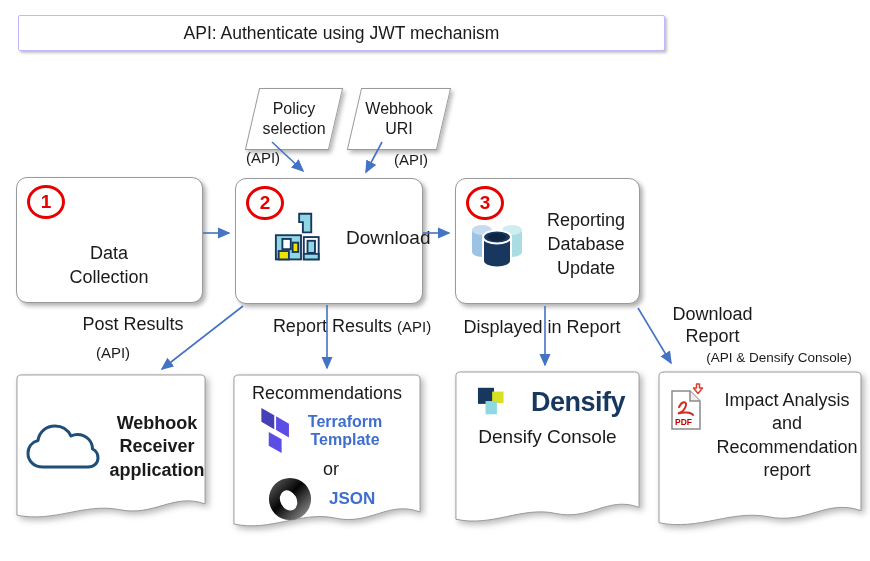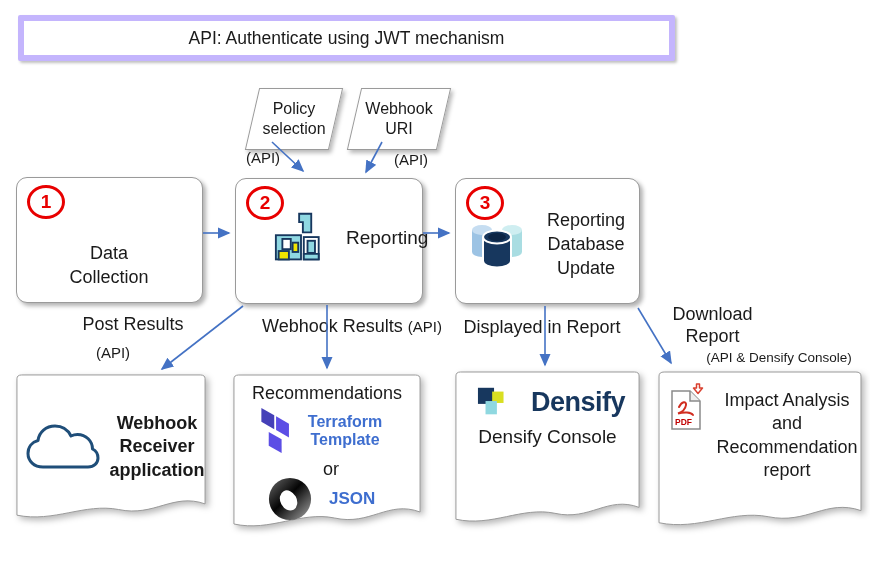--- a/index.html
+++ b/index.html
@@ -4,21 +4,21 @@
 <style>
   html,body{margin:0;padding:0;}
   body{
     width:870px;height:561px;position:relative;overflow:hidden;background:#fff;
     font-family:"Liberation Sans", sans-serif;color:#1a1a1a;
   }
   .abs{position:absolute;}
   
   .banner{
     left:18px;top:15px;width:645px;height:34px;background:#fff;
-    border:6px solid #c4b5fd;border-radius:2px;
+    border:1px solid #c4b5fd;border-radius:2px;
     box-shadow:2px 2px 3px rgba(0,0,0,.25);
     display:flex;align-items:center;justify-content:center;
     font-size:17.5px;
   }
   
   .para{
     background:#fff;border:1px solid #9a9a9a;box-shadow:3px 3px 4px rgba(0,0,0,.28);
     transform:skewX(-13deg);display:flex;align-items:center;justify-content:center;
   }
   .para>span{transform:skewX(13deg);font-size:16px;text-align:center;line-height:1.25;}
@@ -79,21 +79,21 @@
         <path d="M27 2 h13 v20 h-9 v-11 h-4 z" fill="#8fd8e2"></path>
         <rect x="2" y="25" width="27" height="26" fill="#8fd8e2"></rect>
         <rect x="9" y="29" width="9" height="11" fill="#ffffff"></rect>
         <rect x="5" y="42" width="11" height="9" fill="#efe400"></rect>
         <rect x="20" y="33" width="6" height="10" fill="#efe400"></rect>
         <rect x="32" y="27" width="16" height="24" fill="#ffffff"></rect>
         <rect x="36" y="31" width="8" height="13" fill="#8fd8e2"></rect>
         <path d="M32 45 h16 v6 h-16 z" fill="#8fd8e2"></path>
       </g>
     </svg>
-    <span class="node-label" style="font-size:19px;">Reporting</span>
+    <span class="node-label" style="font-size:19px;">Download</span>
   </div>
 </div>
 
 <div class="abs pbox" style="left:455px;top:178px;width:183px;height:124px;">
   <div class="step-badge">3</div>
   <div class="row" style="position:absolute;left:14px;top:30px;gap:10px;">
     <svg width="54" height="50" viewBox="0 0 54 50">
       <path d="M2 10 v22 a10 5 0 0 0 20 0 v-22" fill="#9cc3e4"></path>
       <ellipse cx="12" cy="10" rx="10" ry="5" fill="#c6ddf1"></ellipse>
       <path d="M32 10 v22 a10 5 0 0 0 20 0 v-22" fill="#a9dde2"></path>
@@ -102,21 +102,21 @@
       <ellipse cx="27" cy="17" rx="14" ry="6.5" fill="#17375e" stroke="#fff" stroke-width="2"></ellipse>
       <ellipse cx="27" cy="17" rx="9" ry="4" fill="#0d2545"></ellipse>
     </svg>
     <span class="node-label" style="width:104px;">Reporting Database Update</span>
   </div>
 </div>
 
 <div class="abs edge-label" style="left:58px;top:314px;width:150px;">Post Results</div>
 <div class="abs edge-note" style="left:58px;top:344px;width:110px;">(API)</div>
 <div class="abs edge-label" style="left:246px;top:316px;width:212px;">
-  <span>Webhook Results</span>
+  <span>Report Results</span>
   <span style="font-size:15px;">(API)</span>
 </div>
 <div class="abs edge-label" style="left:452px;top:317px;width:180px;">Displayed in Report</div>
 <div class="abs edge-label" style="left:655px;top:304px;width:115px;">Download Report</div>
 <div class="abs small-note" style="left:690px;top:350px;width:178px;">(API &amp; Densify Console)</div>
 
 <div class="doc" style="left:16px;top:374px;width:190px;height:160px;">
   <svg class="shape" width="190" height="160" viewBox="0 0 200 170" preserveAspectRatio="none">
     <path d="M1 5 Q1 1 6 1 L194 1 Q199 1 199 5 L199 138 C 165 126, 146 152, 108 144 C 72 137, 40 158, 1 150 Z" fill="#fff" stroke="#9a9a9a" vector-effect="non-scaling-stroke"></path>
   </svg>

